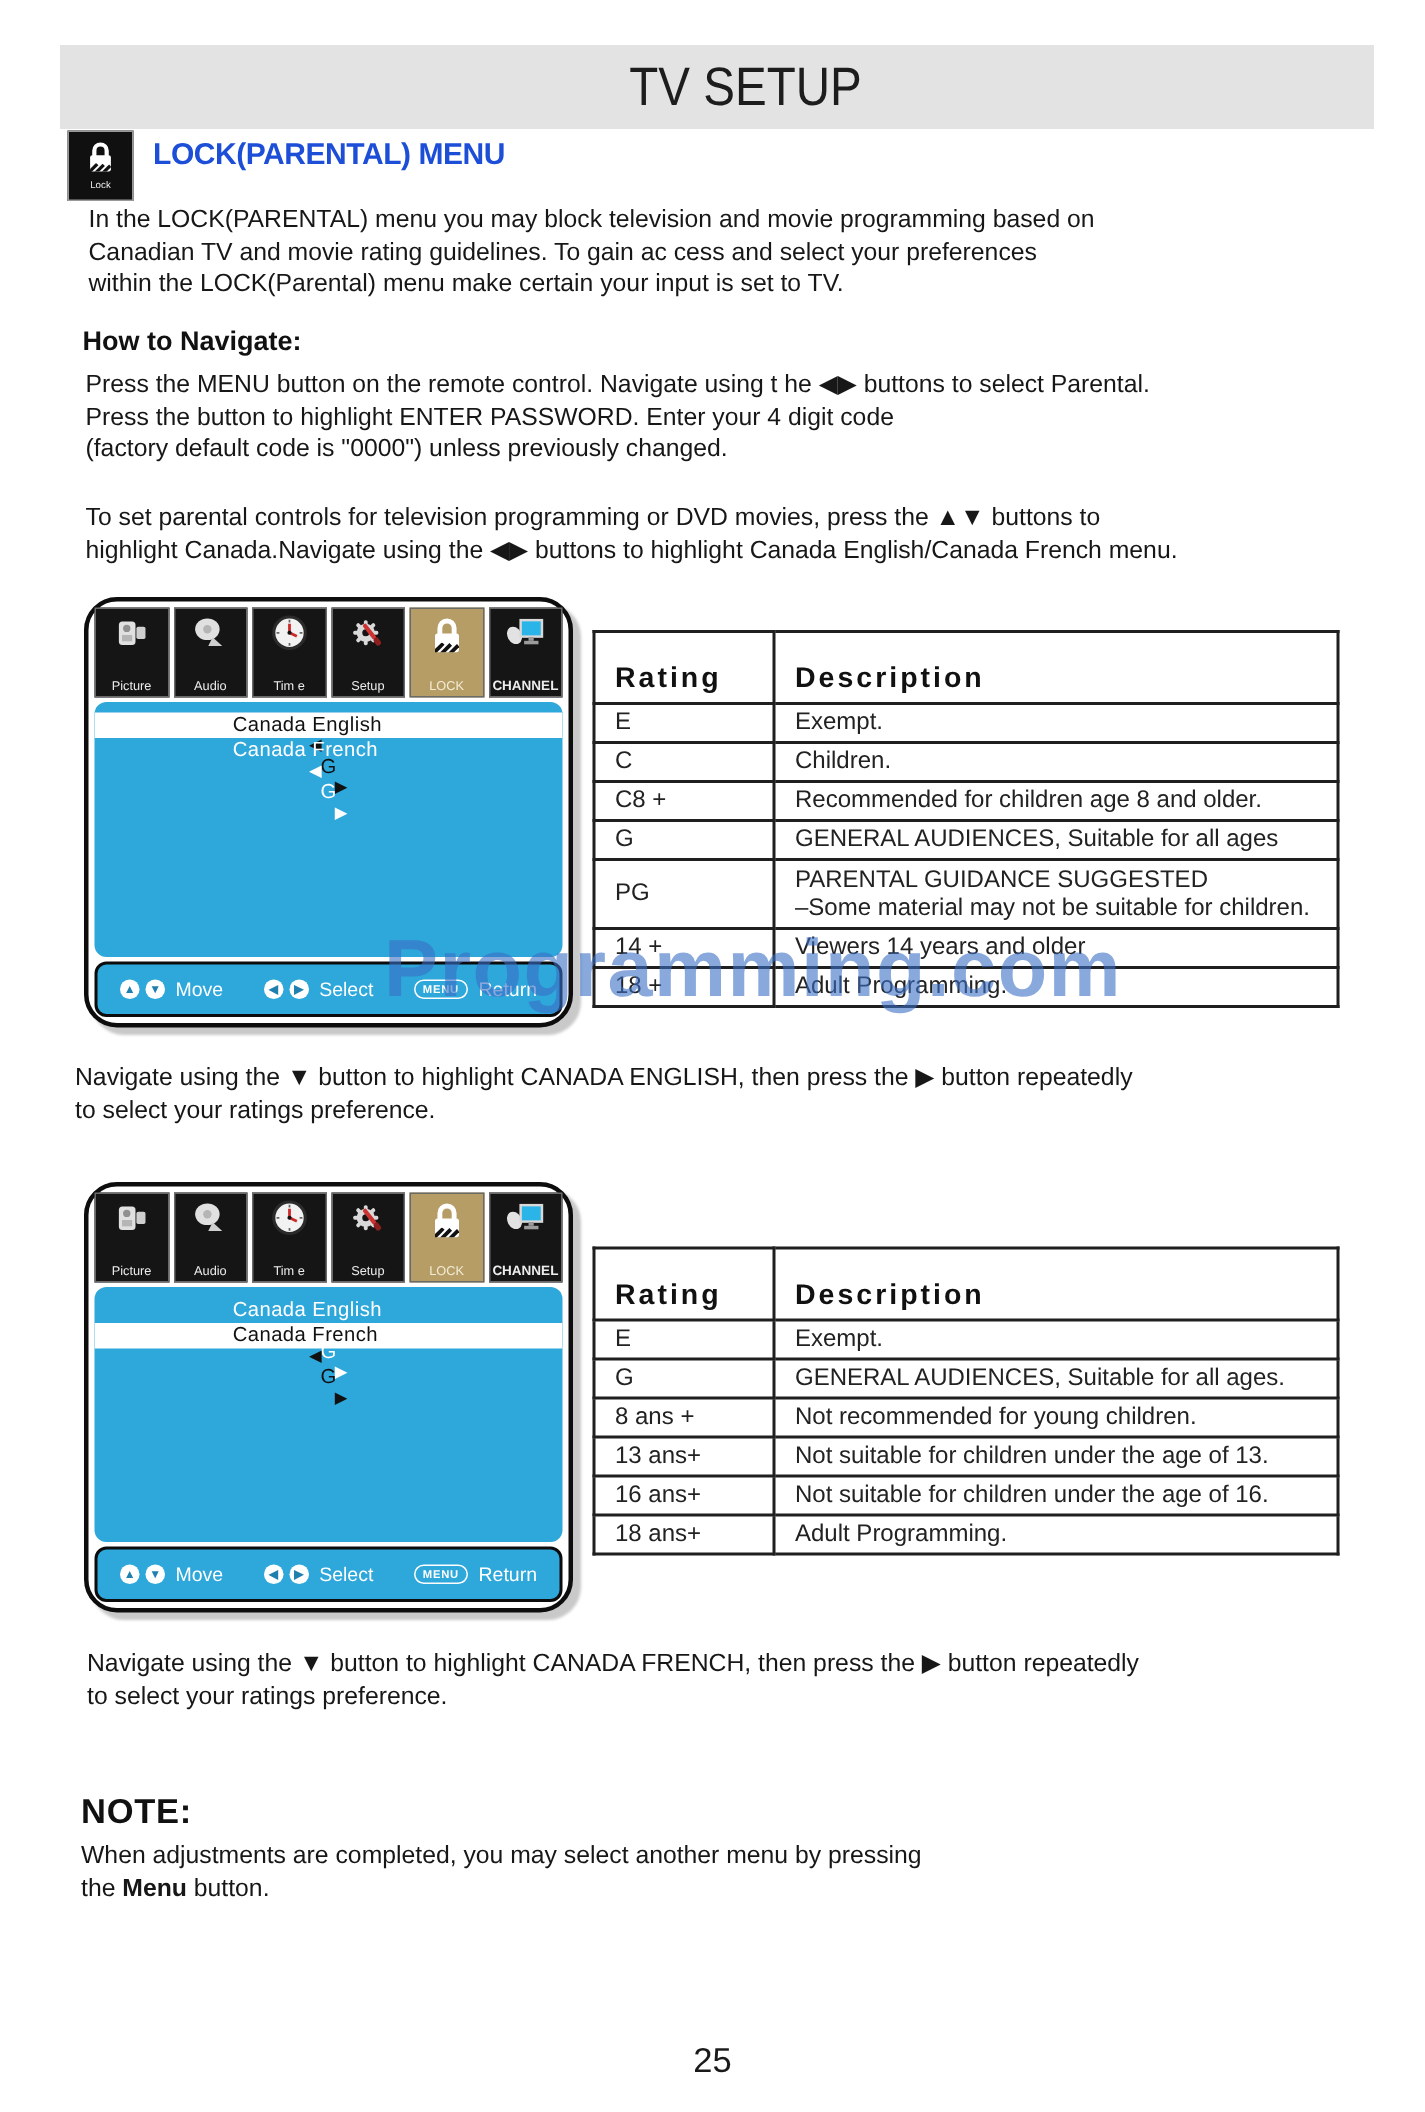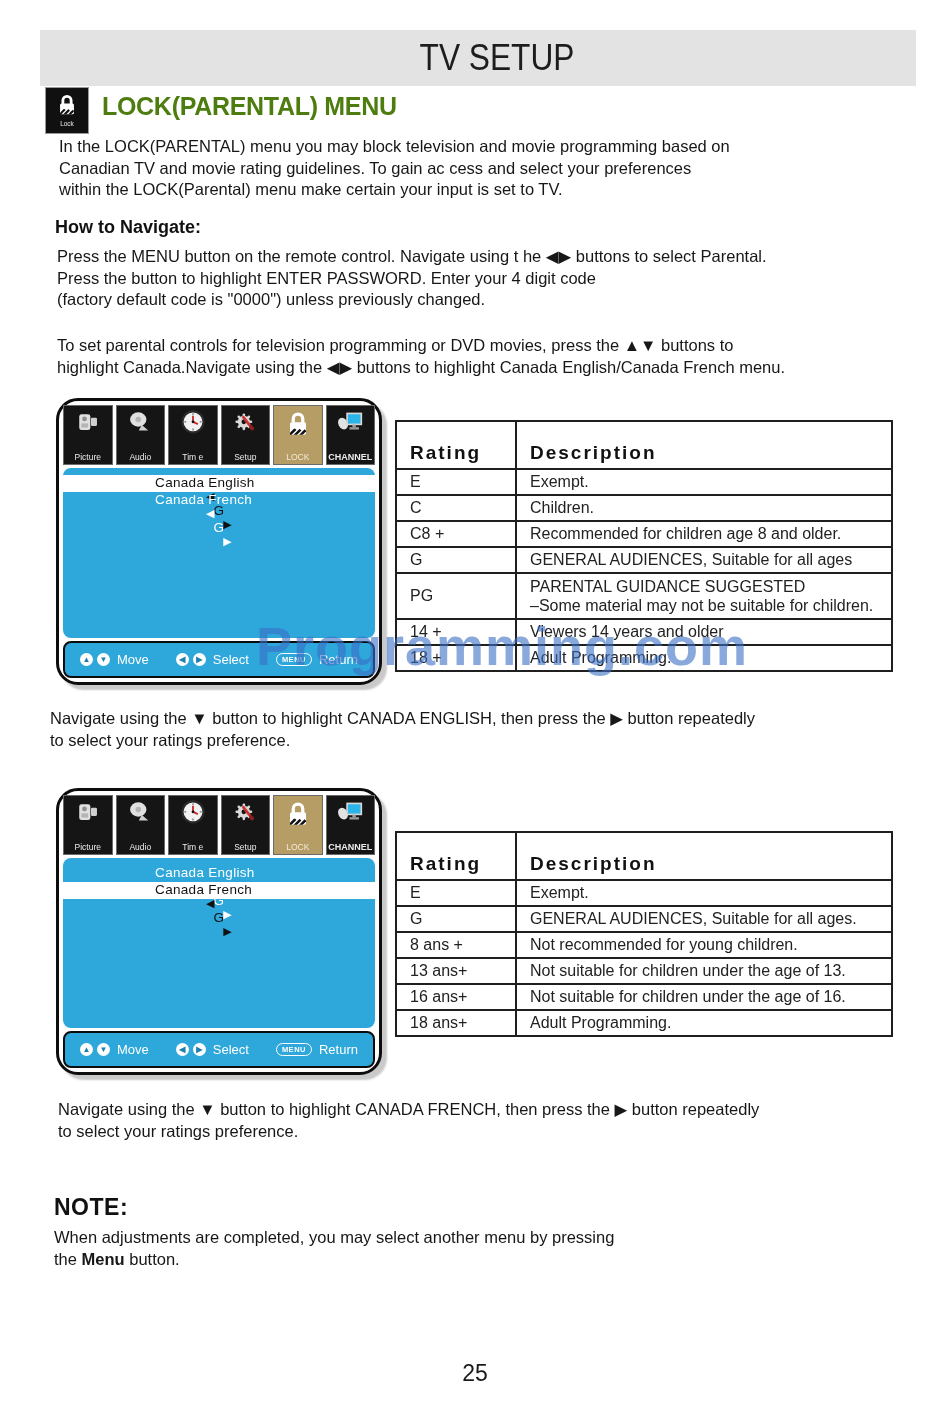--- a/index.html
+++ b/index.html
@@ -11,22 +11,22 @@
   .hdr { position:absolute; left:40px; top:30px; width:876px; height:56px; background:#e3e3e3;
          display:flex; align-items:center; justify-content:center;padding-left:38px; }
   .hdr-title { font-size:36px; font-weight:normal; color:#1d1d1d; letter-spacing:0px;
                transform:scaleX(0.88); white-space:nowrap; }
 
   
   .sec-icon { position:absolute; left:45px; top:87px; width:44px; height:47px; background:#101010;
               border:1px solid #999; display:flex; flex-direction:column; align-items:center; }
   .sec-icon svg { margin-top:3px; }
   .sec-icon .lbl { font-size:6.5px; color:#e8e8e8; margin-top:1px; }
-  .sec-title { position:absolute; left:102px; top:92px; font-size:25px; font-weight:bold;
-               letter-spacing:-0.3px; color:#4d7c0f; }
+  .sec-title { position:absolute; left:102px; top:92px; font-size:20px; font-weight:bold;
+               letter-spacing:-0.3px; color:#1d4ed8; }
 
   .para { position:absolute; font-size:16.5px; line-height:21.5px; color:#171717; white-space:pre-line; }
   .h-bold { position:absolute; font-weight:bold; color:#111; }
 
   
   .tvshot { position:absolute; left:56px; width:326px; height:287px; background:#fff;
             border:3px solid #0d0d0d; border-radius:22px; box-shadow:5px 5px 2px #c9c9c9;
             padding:4px; display:flex; flex-direction:column; }
   .tiles { display:flex; gap:3px; height:60px; }
   .tile { flex:1; background:#151515; border:1px solid #6a6a6a; position:relative;

